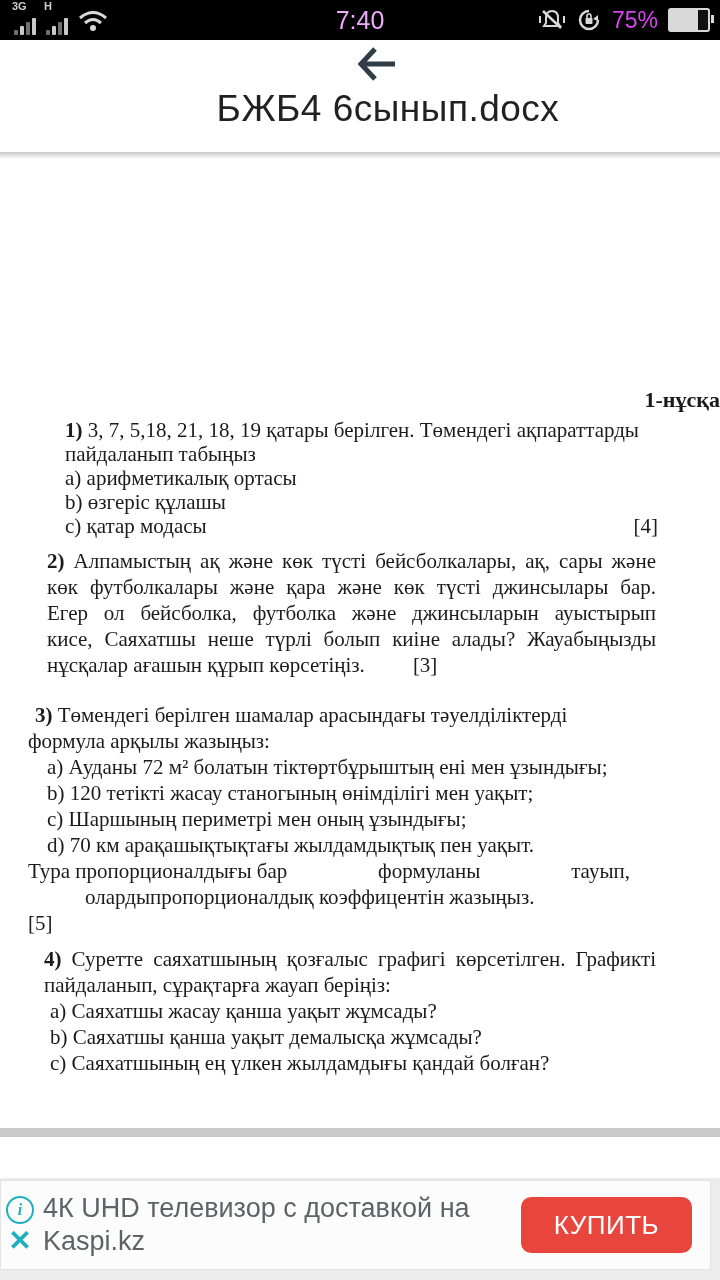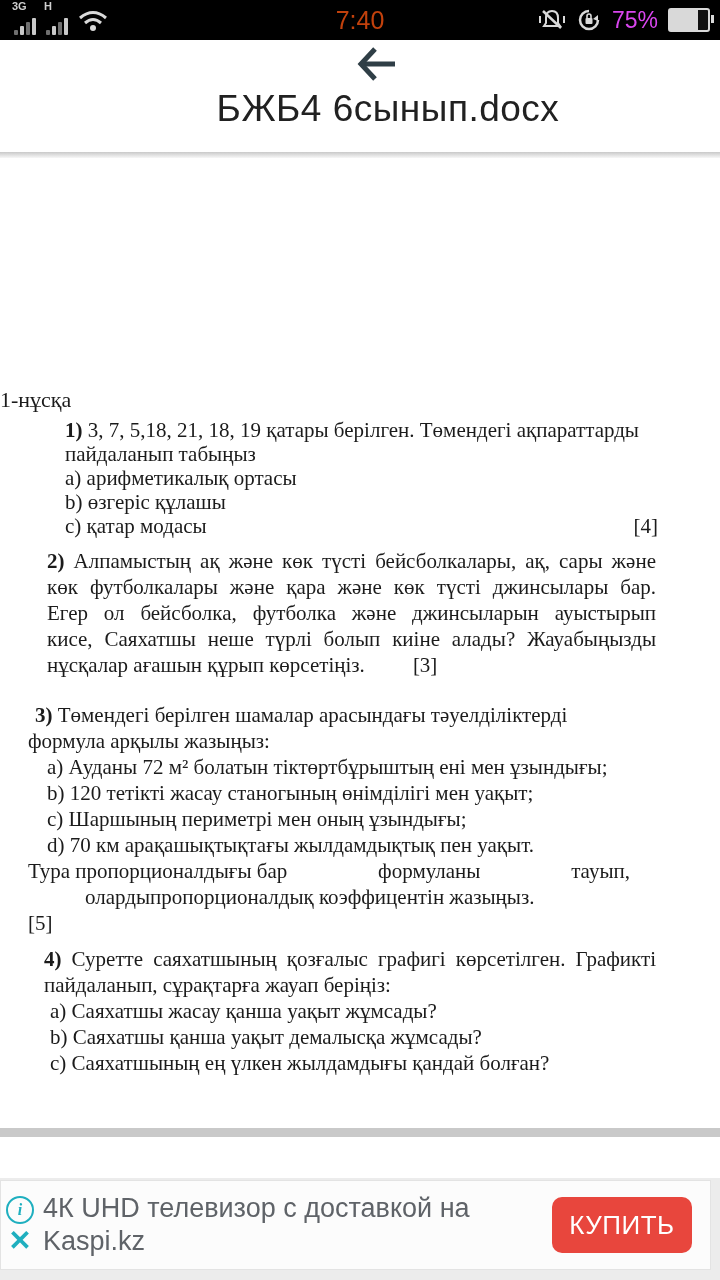--- a/index.html
+++ b/index.html
@@ -6,21 +6,21 @@
   body{
     width:720px;height:1280px;position:relative;overflow:hidden;
     background:#ffffff;font-family:"Liberation Sans",sans-serif;
   }
   
   .status-bar{
     position:absolute;top:0;left:0;width:720px;height:40px;background:#000;
     display:flex;align-items:center;color:#d9d9d9;
   }
   .sb-left{display:flex;align-items:flex-end;gap:10px;padding-left:14px;height:30px;}
-  .sb-center{position:absolute;left:0;right:0;text-align:center;font-size:25px;color:#c2410c;}
+  .sb-center{position:absolute;left:0;right:0;text-align:center;font-size:25px;color:#f0abfc;}
   .sb-right{margin-left:auto;display:flex;align-items:center;gap:10px;padding-right:10px;}
   .sig{position:relative;display:flex;align-items:flex-end;gap:2px;height:26px;padding-top:9px;}
   .sig .lbl{position:absolute;top:0;left:-2px;font-size:11px;color:#cfcfcf;font-weight:bold;}
   .sig i{display:block;width:4px;background:#c9c9c9;border-radius:1px;}
   .sig i.dim{background:#6f6f6f;}
   .pct{font-size:23px;color:#d946ef;}
   .battery{position:relative;width:38px;height:20px;border:2px solid #d9d9d9;border-radius:3px;background:#111;}
   .battery .fill{position:absolute;left:0;top:0;bottom:0;width:74%;background:#d9d9d9;}
   .battery .tip{position:absolute;right:-6px;top:5px;width:3px;height:8px;background:#d9d9d9;}
   
@@ -30,21 +30,21 @@
   }
   .back-btn{margin-left:34px;width:48px;height:48px;display:flex;align-items:center;justify-content:center;cursor:pointer;}
   .doc-title-bar{margin-left:56px;font-size:37px;color:#212121;letter-spacing:.5px;}
   .header-shadow{position:absolute;top:152px;left:0;width:720px;height:7px;
     background:linear-gradient(#c9c9c9,rgba(201,201,201,0));}
   
   .doc{
     position:absolute;top:158px;left:0;width:720px;height:960px;background:#fff;
     font-family:"Liberation Serif",serif;color:#1b1b1b;font-size:21px;line-height:24px;
   }
-  .v-title{margin-top:230px;text-align:left;font-weight:normal;font-size:22px;}
+  .v-title{margin-top:230px;text-align:right;font-weight:bold;font-size:22px;}
   .q{white-space:normal;}
   .q1{margin:6px 62px 0 65px;}
   .q2{margin:10px 64px 0 47px;}
   .q3{margin:24px 66px 0 28px;}
   .q4{margin:10px 64px 0 44px;}
   .q2 .line{line-height:26px;}
   .q3 .line,.q4 .line{line-height:26px;}
   .jl{text-align:justify;text-align-last:justify;}
   .rowmark{display:flex;justify-content:space-between;}
   .q3 .indent1{margin-left:7px;}
@@ -61,21 +61,21 @@
     position:absolute;top:2px;left:0;width:711px;height:90px;background:#fcfcfc;
     border:1px solid #e3e3e3;box-sizing:border-box;display:flex;align-items:center;
   }
   .ad-badges{width:38px;height:84px;display:flex;flex-direction:column;align-items:center;justify-content:center;gap:4px;}
   .ad-info{width:24px;height:24px;border:2px solid #1fafbf;border-radius:50%;color:#1fafbf;
     font-size:16px;font-weight:bold;display:flex;align-items:center;justify-content:center;
     font-family:"Liberation Serif",serif;font-style:italic;cursor:pointer;}
   .ad-close{color:#1fafbf;font-size:28px;line-height:26px;font-weight:bold;cursor:pointer;}
   .ad-text{flex:1;color:#5f6368;font-size:27px;line-height:33px;padding-left:4px;cursor:pointer;}
   .buy-btn{
-    width:140px;height:56px;margin-right:18px;border:none;border-radius:10px;background:#e8463d;
+    width:171px;height:56px;margin-right:18px;border:none;border-radius:10px;background:#e8463d;
     color:#fff;font-size:26px;font-family:"Liberation Sans",sans-serif;cursor:pointer;
     display:flex;align-items:center;justify-content:center;letter-spacing:.5px;
   }
   svg{display:block;}
 </style>
 </head>
 <body>
 
 <div class="status-bar">
   <div class="sb-left">

